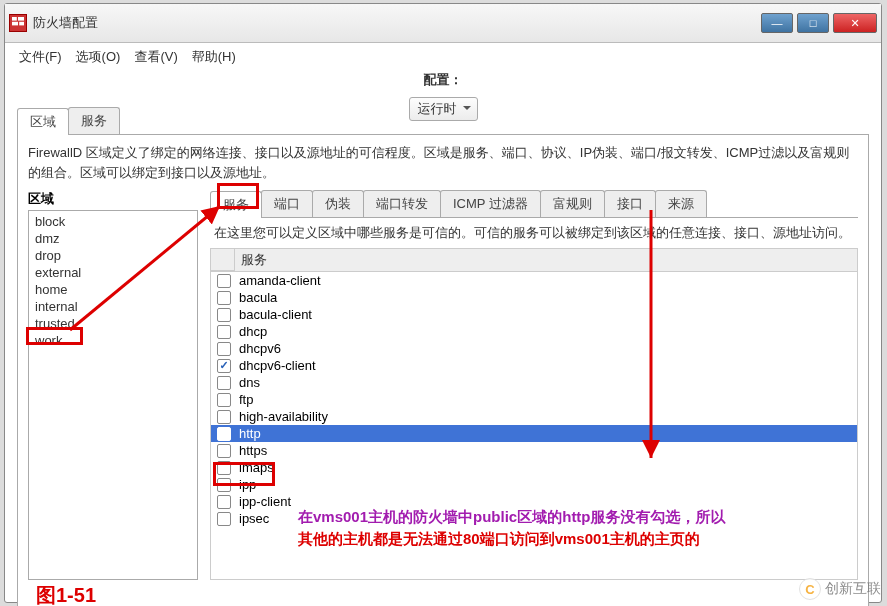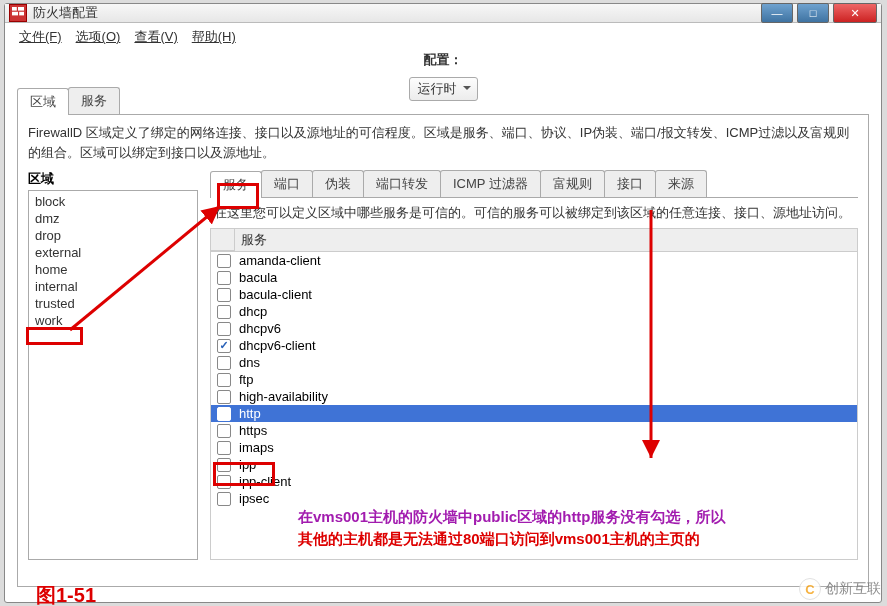--- a/index.html
+++ b/index.html
@@ -1,26 +1,26 @@
 <!DOCTYPE html>
 <html><head>
 <meta charset="utf-8">
 <style>
   * { box-sizing: border-box; font-family: "Microsoft YaHei", Arial, sans-serif; font-size: 13px; }
   body { margin: 0; background: #dcdcdc; width:887px; height:606px; overflow:hidden; position:relative; }
   .window { position:absolute; left:4px; top:3px; width:878px; height:600px; background:#fff; border:1px solid #888; border-radius:3px; }
-  .titlebar { height:19px; background:linear-gradient(#f7f7f7,#e7e7e7); border-bottom:1px solid #bbb; display:flex; align-items:center; padding:8px 4px; }
+  .titlebar { height:39px; background:linear-gradient(#f7f7f7,#e7e7e7); border-bottom:1px solid #bbb; display:flex; align-items:center; padding:8px 4px; }
   .titlebar .app-icon { width:18px; height:18px; background:#c33; border:1px solid #900; margin-right:6px; display:flex; align-items:center; justify-content:center; }
   .titlebar .app-icon svg { width:12px; height:12px; }
   .titlebar .title { flex:1; font-size:13px; color:#333; }
   .winbtns { display:flex; gap:4px; }
   .winbtn { width:32px; height:20px; border:1px solid #666; border-radius:2px; display:flex; align-items:center; justify-content:center; font-size:11px; color:#fff; }
   .winbtn.min,.winbtn.max { background:linear-gradient(#6fa2cf,#3f73a2); }
   .winbtn.close { background:linear-gradient(#e66,#c22); width:44px; }
-  .menubar { height:28px; display:flex; align-items:center; gap:14px; padding:0 14px; border-bottom:0px; color:#333;text-decoration:underline; }
+  .menubar { height:28px; display:flex; align-items:center; gap:14px; padding:0 14px; border-bottom:0px; color:#333; }
   .cfgbar { height:30px; display:flex; align-items:center; gap:8px; padding:0 14px; color:#333;flex-direction:column; }
   .cfgbar .label { font-weight:bold; }
   .dropdown { border:1px solid #aaa; border-radius:3px; padding:2px 20px 2px 8px; position:relative; background:linear-gradient(#fdfdfd,#ececec); }
   .dropdown:after { content:""; position:absolute; right:6px; top:8px; border:4px solid transparent; border-top-color:#555; }
   .outer-tabs { margin:6px 12px 0 12px; }
   .tabstrip { display:flex; border-bottom:1px solid #aaa; }
   .tab { padding:4px 12px; border:1px solid #aaa; border-bottom:none; background:#eee; margin-right:-1px; border-top-left-radius:3px; border-top-right-radius:3px; color:#444; }
   .tab.active { background:#fff; position:relative; top:1px; }
   .tabbox { border:1px solid #aaa; border-top:none; padding:8px 10px 10px 10px; background:#fff; height:472px; }
   .desc { font-size:13px; color:#333; line-height:1.5; margin-bottom:8px; }

